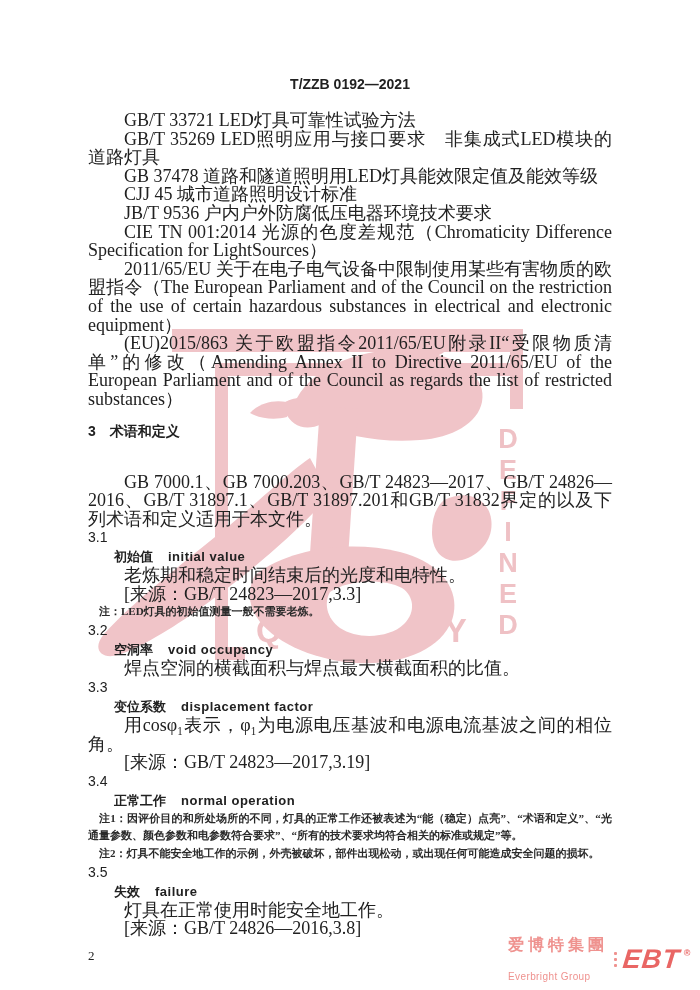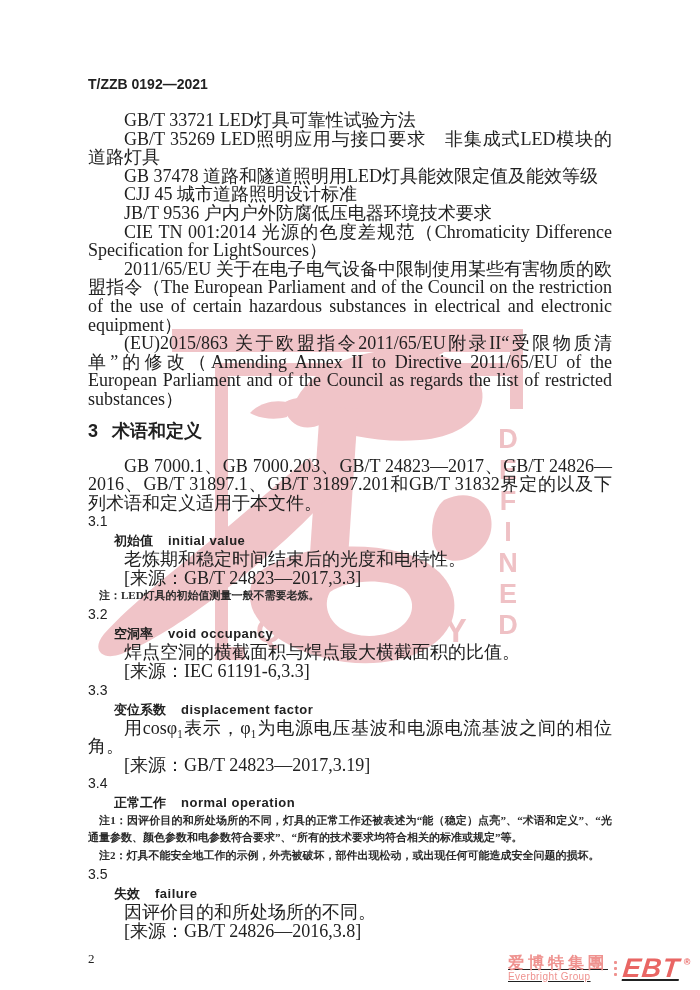--- a/index.html
+++ b/index.html
@@ -19,51 +19,51 @@
   .wm-quality {
     position:absolute; left:256px; top:612px;
     font-family:"Liberation Sans",sans-serif; font-weight:700;
     font-size:33px; letter-spacing:11px; color:#efc1c5;
   }
   .wm-svg { position:absolute; left:0; top:0; }
   
   .content { position:absolute; left:88px; top:75px; width:524px; z-index:2; }
   .doc-code {
     font-family:"Liberation Sans",sans-serif; font-weight:700;
-    font-size:14px; line-height:19px; margin-bottom:17px;
+    font-size:14px; line-height:19px; margin-bottom:17px;text-align:center;
   }
   .ref, .para, .def, .src { font-size:18px; line-height:18.6px; margin:0; text-align:justify; }
   .ref, .para, .def, .src { text-indent:2em; }
   .note { font-size:11px; line-height:17px; margin:0 0 1px 0; text-indent:1em; text-align:justify; color:#2a2a2a;font-weight:bold; }
   .sec-head {
     font-family:"Liberation Sans",sans-serif; font-weight:700;
-    font-size:18px; line-height:19px; margin:13px 0 16px 0;
+    font-size:14px; line-height:19px; margin:13px 0 32px 0;
   }
   .sec-head .num { margin-right:14px; }
   .term { margin:0; }
   .term-id { font-family:"Liberation Sans",sans-serif; font-size:14px; line-height:19px; }
   .term-head {
     font-family:"Liberation Sans",sans-serif; font-weight:700;
     font-size:13px; line-height:19px; padding-left:2em;
   }
   .term-head .en { margin-left:15px; letter-spacing:0.5px;text-align:right; }
   .page-num { font-size:13px; line-height:19px; margin-top:8px; }
   
   .footer-brand {
     position:absolute; right:12px; bottom:8px; z-index:2;
-    display:flex; align-items:center; gap:5px;text-decoration:underline;
+    display:flex; align-items:center; gap:5px;
   }
   .brand-col { text-align:left; }
   .brand-zh {
     font-family:"Liberation Serif",serif; font-weight:700;
     font-size:16px; letter-spacing:4px; color:#ef928f; line-height:17px; white-space:nowrap;
   }
   .brand-en {
     font-family:"Liberation Sans",sans-serif; font-size:10px;
-    letter-spacing:0.4px; color:#ef928f; line-height:11px; white-space:nowrap;
+    letter-spacing:0.4px; color:#ef928f; line-height:11px; white-space:nowrap;margin-top:18px;
   }
   .brand-dots { display:flex; flex-direction:column; gap:3px; padding:0 1px; }
   .brand-dots i { width:3px; height:3px; background:#ef928f; border-radius:1px; }
   .brand-logo {
     font-family:"Liberation Sans",sans-serif; font-style:italic; font-weight:700;
     font-size:27px; color:#e96664; transform:skewX(-6deg); line-height:28px;
     letter-spacing:1px; position:relative; padding-right:8px;
   }
   .brand-reg {
     position:absolute; top:-6px; right:-2px; font-size:9px; font-style:normal;
@@ -136,21 +136,20 @@
       <p class="src">[来源：GB/T 24823—2017,3.3]</p>
       <p class="note">注：LED灯具的初始值测量一般不需要老炼。</p>
     </div>
 
     <div class="term">
       <div class="term-id">3.2</div>
       <div class="term-head">
         <span class="zh">空洞率</span><span class="en">void occupancy</span>
       </div>
       <p class="def">焊点空洞的横截面积与焊点最大横截面积的比值。</p>
-      <p class="src">[来源：IEC 61191-6,3.3]</p>
     </div>
 
     <div class="term">
       <div class="term-id">3.3</div>
       <div class="term-head">
         <span class="zh">变位系数</span><span class="en">displacement factor</span>
       </div>
       <p class="def">用cosφ₁表示，φ₁为电源电压基波和电源电流基波之间的相位角。</p>
       <p class="src">[来源：GB/T 24823—2017,3.19]</p>
     </div>
@@ -162,21 +161,21 @@
       </div>
       <p class="note">注1：因评价目的和所处场所的不同，灯具的正常工作还被表述为“能（稳定）点亮”、“术语和定义”、“光通量参数、颜色参数和电参数符合要求”、“所有的技术要求均符合相关的标准或规定”等。</p>
       <p class="note">注2：灯具不能安全地工作的示例，外壳被破坏，部件出现松动，或出现任何可能造成安全问题的损坏。</p>
     </div>
 
     <div class="term">
       <div class="term-id">3.5</div>
       <div class="term-head">
         <span class="zh">失效</span><span class="en">failure</span>
       </div>
-      <p class="def">因评价目的和所处场所的不同。</p>
+      <p class="def">灯具在正常使用时能安全地工作。</p>
       <p class="src">[来源：GB/T 24826—2016,3.8]</p>
     </div>
 
     <div class="page-num">2</div>
   </div>
 
   <div class="footer-brand">
     <div class="brand-col">
       <div class="brand-zh">爱博特集團</div>
       <div class="brand-en">Everbright Group</div>

